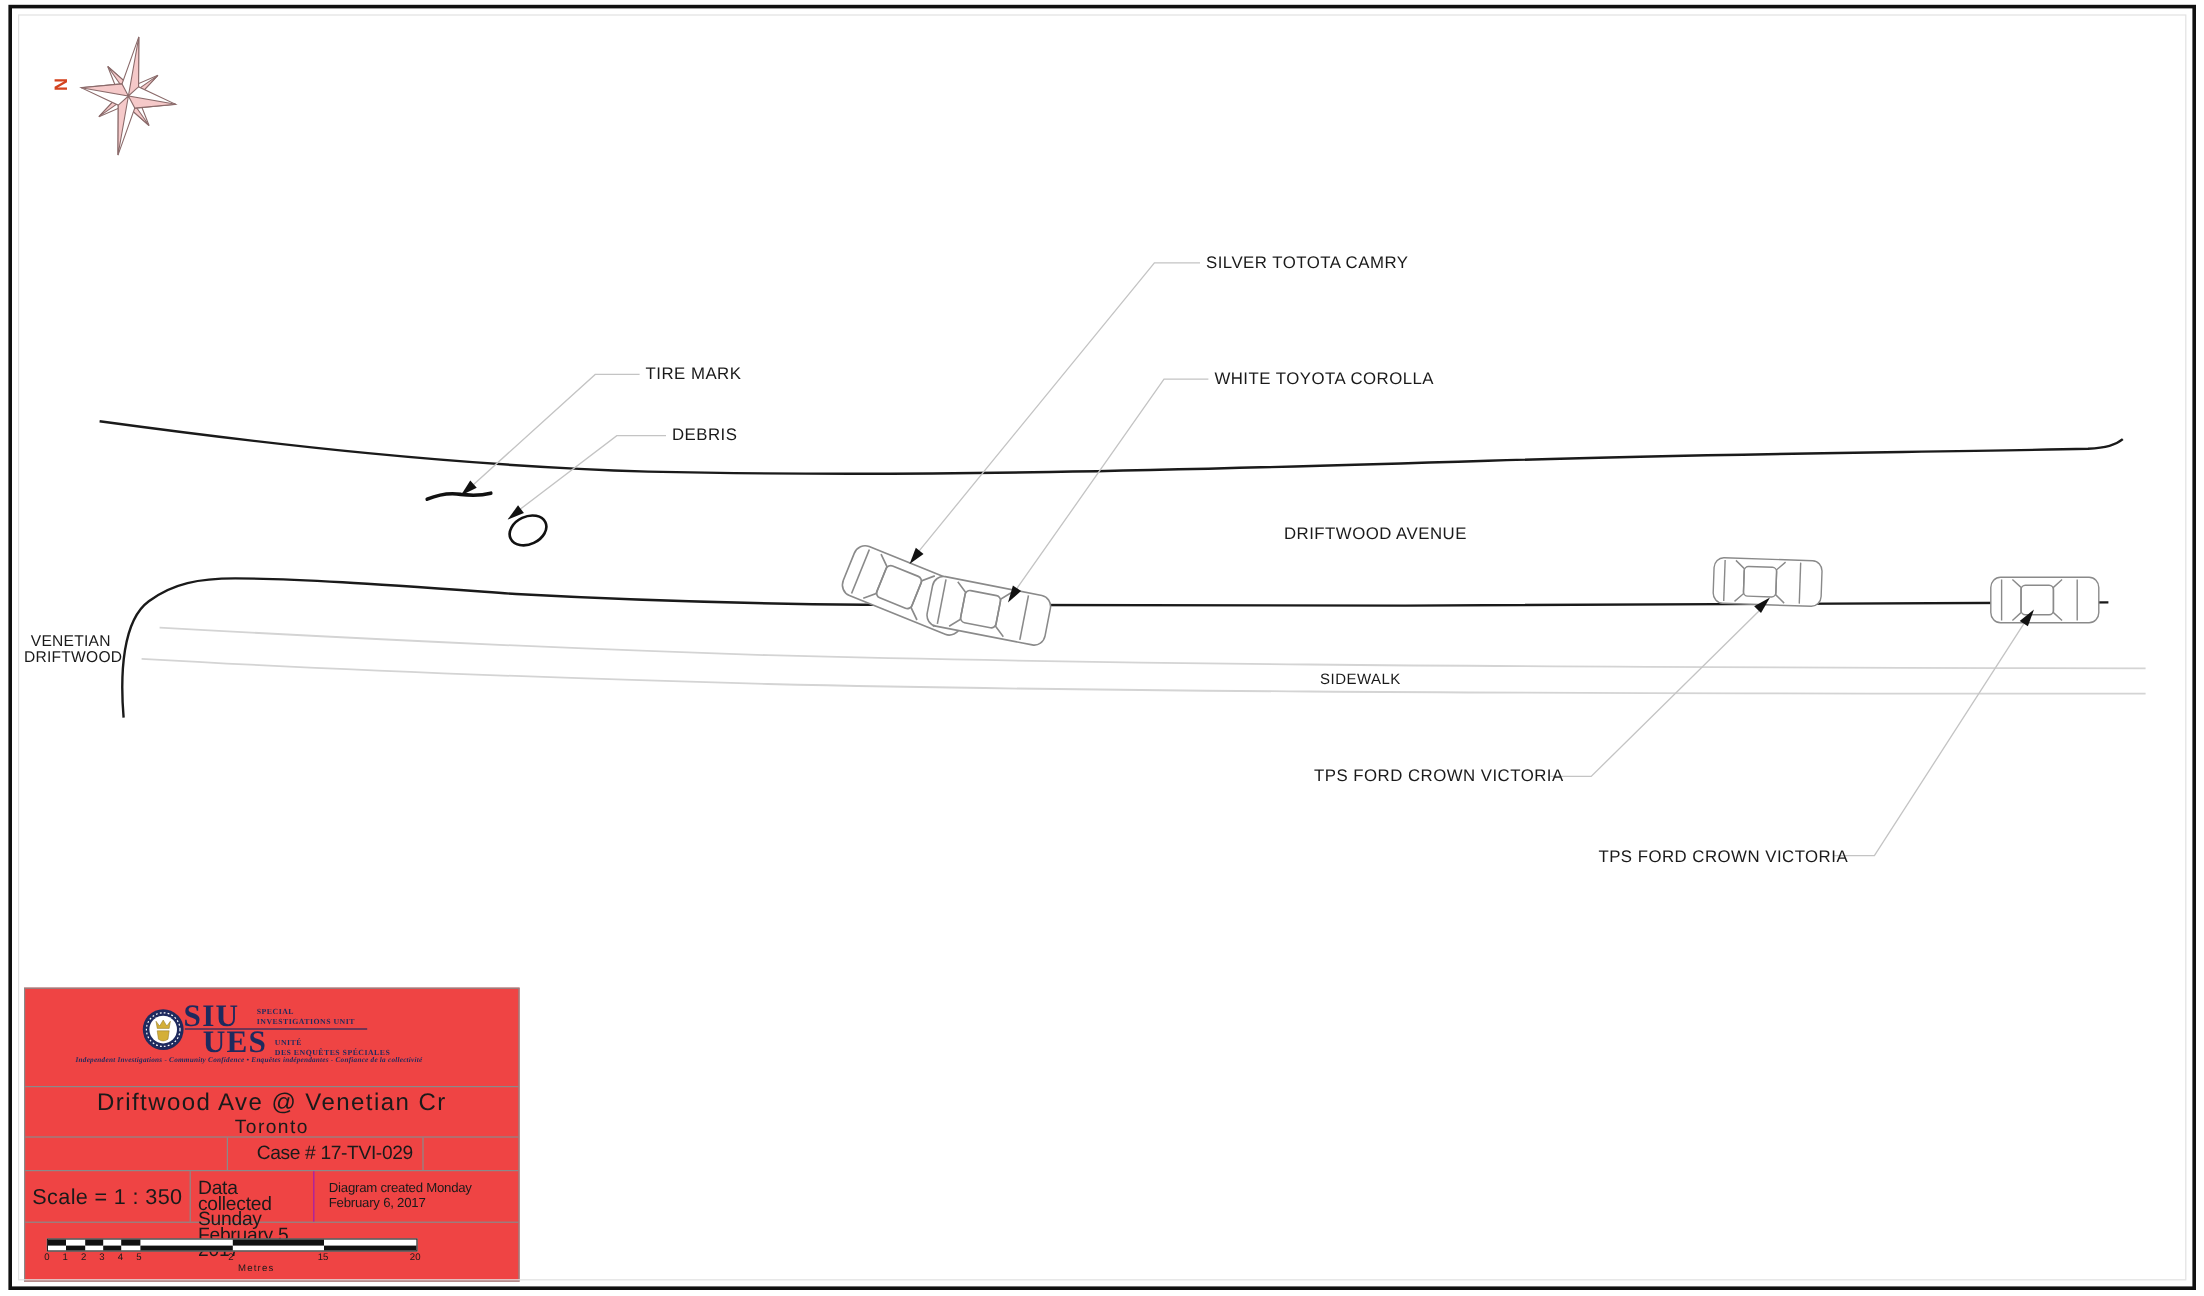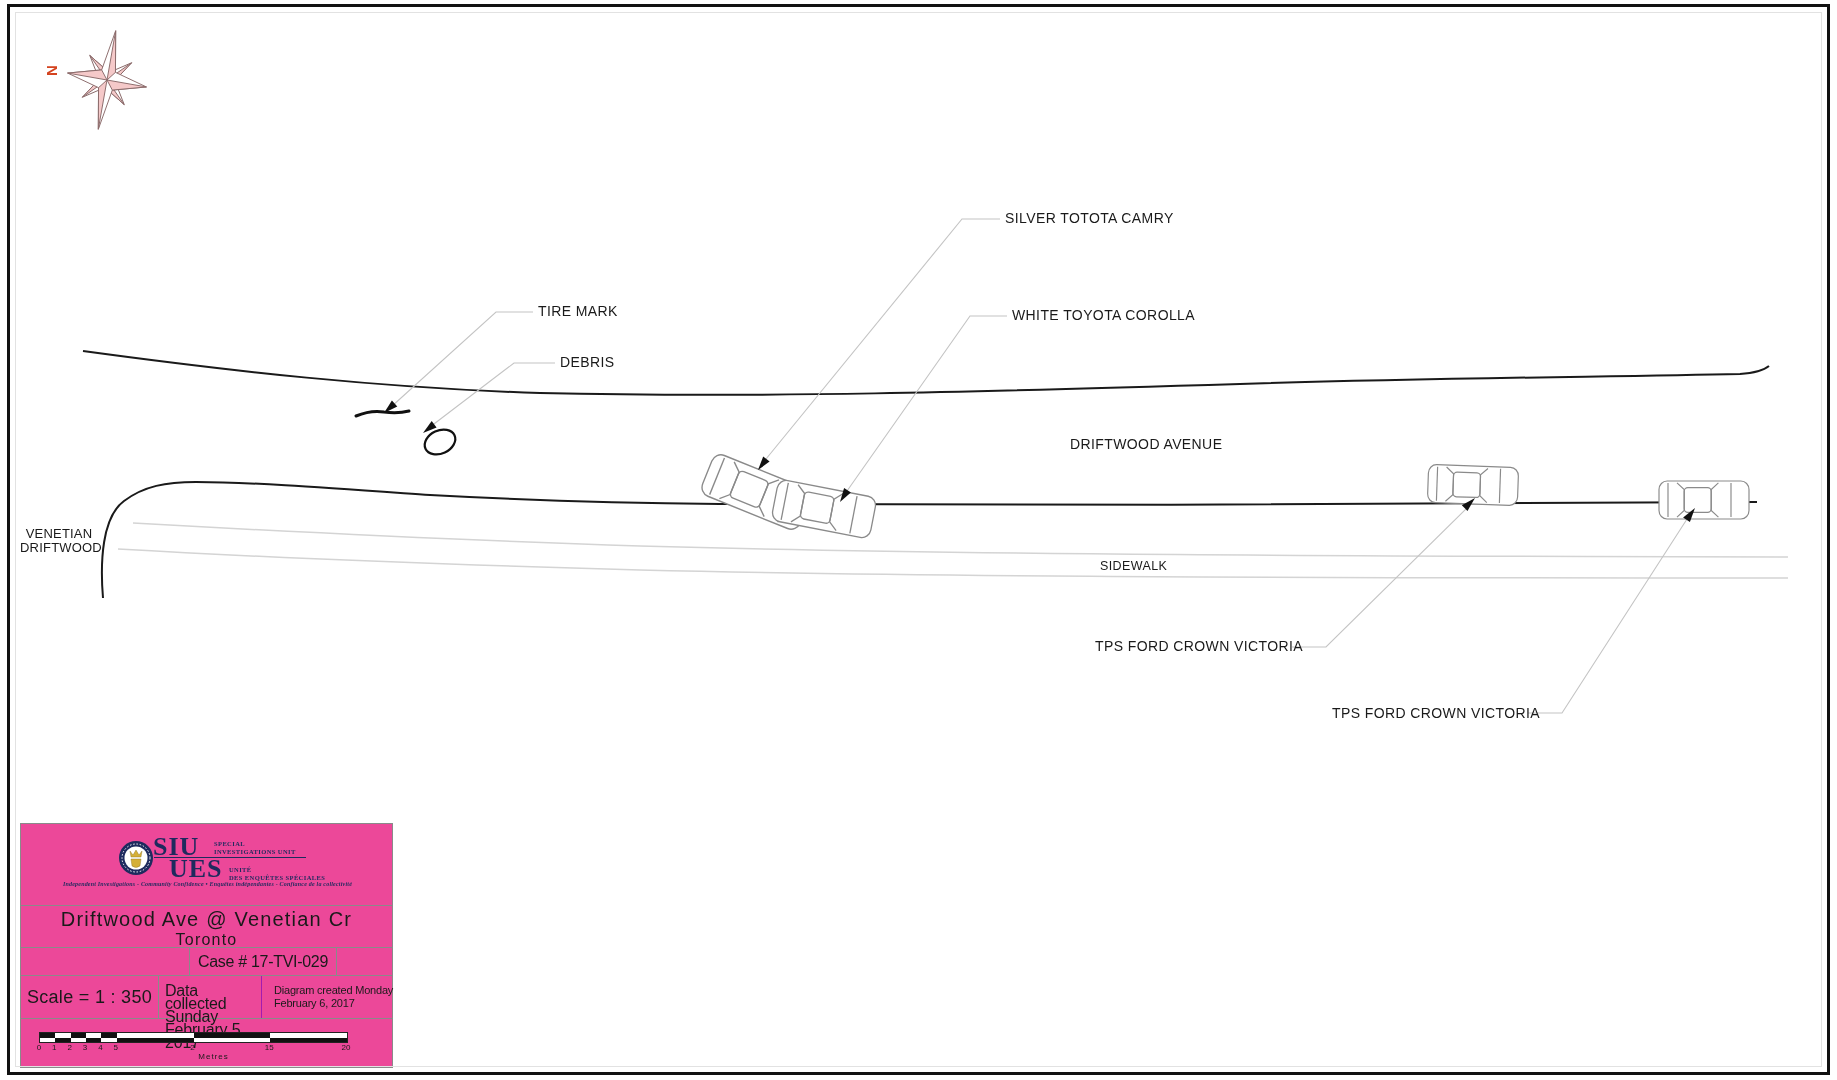--- a/index.html
+++ b/index.html
@@ -9,29 +9,29 @@
   }
   .page-border{position:absolute;left:7px;top:4px;right:7px;bottom:5px;border:3px solid #111;pointer-events:none;}
   .page-border-inner{position:absolute;left:15px;top:12px;right:15px;bottom:13px;border:1px solid #e2e2e2;pointer-events:none;}
   svg.diagram{position:absolute;left:0;top:0;}
   .lbl{position:absolute;font-size:14px;letter-spacing:.4px;white-space:nowrap;color:#1a1a1a;}
   .lbl.small{font-size:12.5px;}
   .north-label{position:absolute;left:46px;top:62px;font-size:15px;font-weight:bold;color:#d4431f;transform:rotate(-90deg);}
   .venetian{position:absolute;left:20px;top:499px;width:78px;text-align:center;font-size:13px;line-height:14px;letter-spacing:.2px;margin-top:28px;}
 
   
-  .tblock{position:absolute;left:20px;top:823px;width:373px;height:245px;border:1px solid #8a8a8a;box-sizing:border-box;background:#ec4899;}
+  .tblock{position:absolute;left:20px;top:823px;width:413px;height:245px;border:1px solid #8a8a8a;box-sizing:border-box;background:#ef4444;}
   .tb-row{position:absolute;left:0;width:100%;box-sizing:border-box;}
   .tb-logo{top:0;height:82px;border-bottom:1px solid #8a8a8a;}
   .tb-title{top:82px;height:42px;border-bottom:1px solid #8a8a8a;text-align:center;}
   .tb-title .t1{display:block;margin-top:2px;font-size:20px;letter-spacing:1.2px;}
   .tb-title .t2{display:block;font-size:16px;letter-spacing:1.2px;}
   .tb-case{top:124px;height:28px;border-bottom:1px solid #8a8a8a;}
   .case-cell{position:absolute;left:168px;top:0;width:146px;height:100%;border-left:1px solid #8a8a8a;border-right:1px solid #8a8a8a;
-    display:flex;align-items:center;justify-content:center;font-size:16px;letter-spacing:-.3px;transform-origin:center;}
+    display:flex;align-items:center;justify-content:center;font-size:16px;letter-spacing:-.3px;transform-origin:center;padding-left:16px;}
   .tb-info{top:152px;height:43px;border-bottom:1px solid #8a8a8a;}
   .info-scale{position:absolute;left:0;top:0;width:137px;height:100%;display:flex;align-items:center;justify-content:center;
     font-size:18px;letter-spacing:.3px;}
   .info-collected{position:absolute;left:137px;top:0;width:103px;height:100%;border-left:1px solid #8a8a8a;box-sizing:border-box;
     font-size:16px;line-height:13px;letter-spacing:-.2px;padding:8px 0 0 6px;}
   .info-created{position:absolute;left:240px;top:0;width:133px;height:100%;border-left:1px solid #a21caf;box-sizing:border-box;
     font-size:11px;line-height:13px;letter-spacing:-.2px;padding:8px 0 0 12px;}
   .tb-scalebar{top:195px;height:50px;}
   .sb-bar{position:absolute;left:18px;top:13px;width:307px;height:9px;border:1px solid #222;background:#fff;}
   .sb-seg{position:absolute;background:#111;height:4.5px;}

